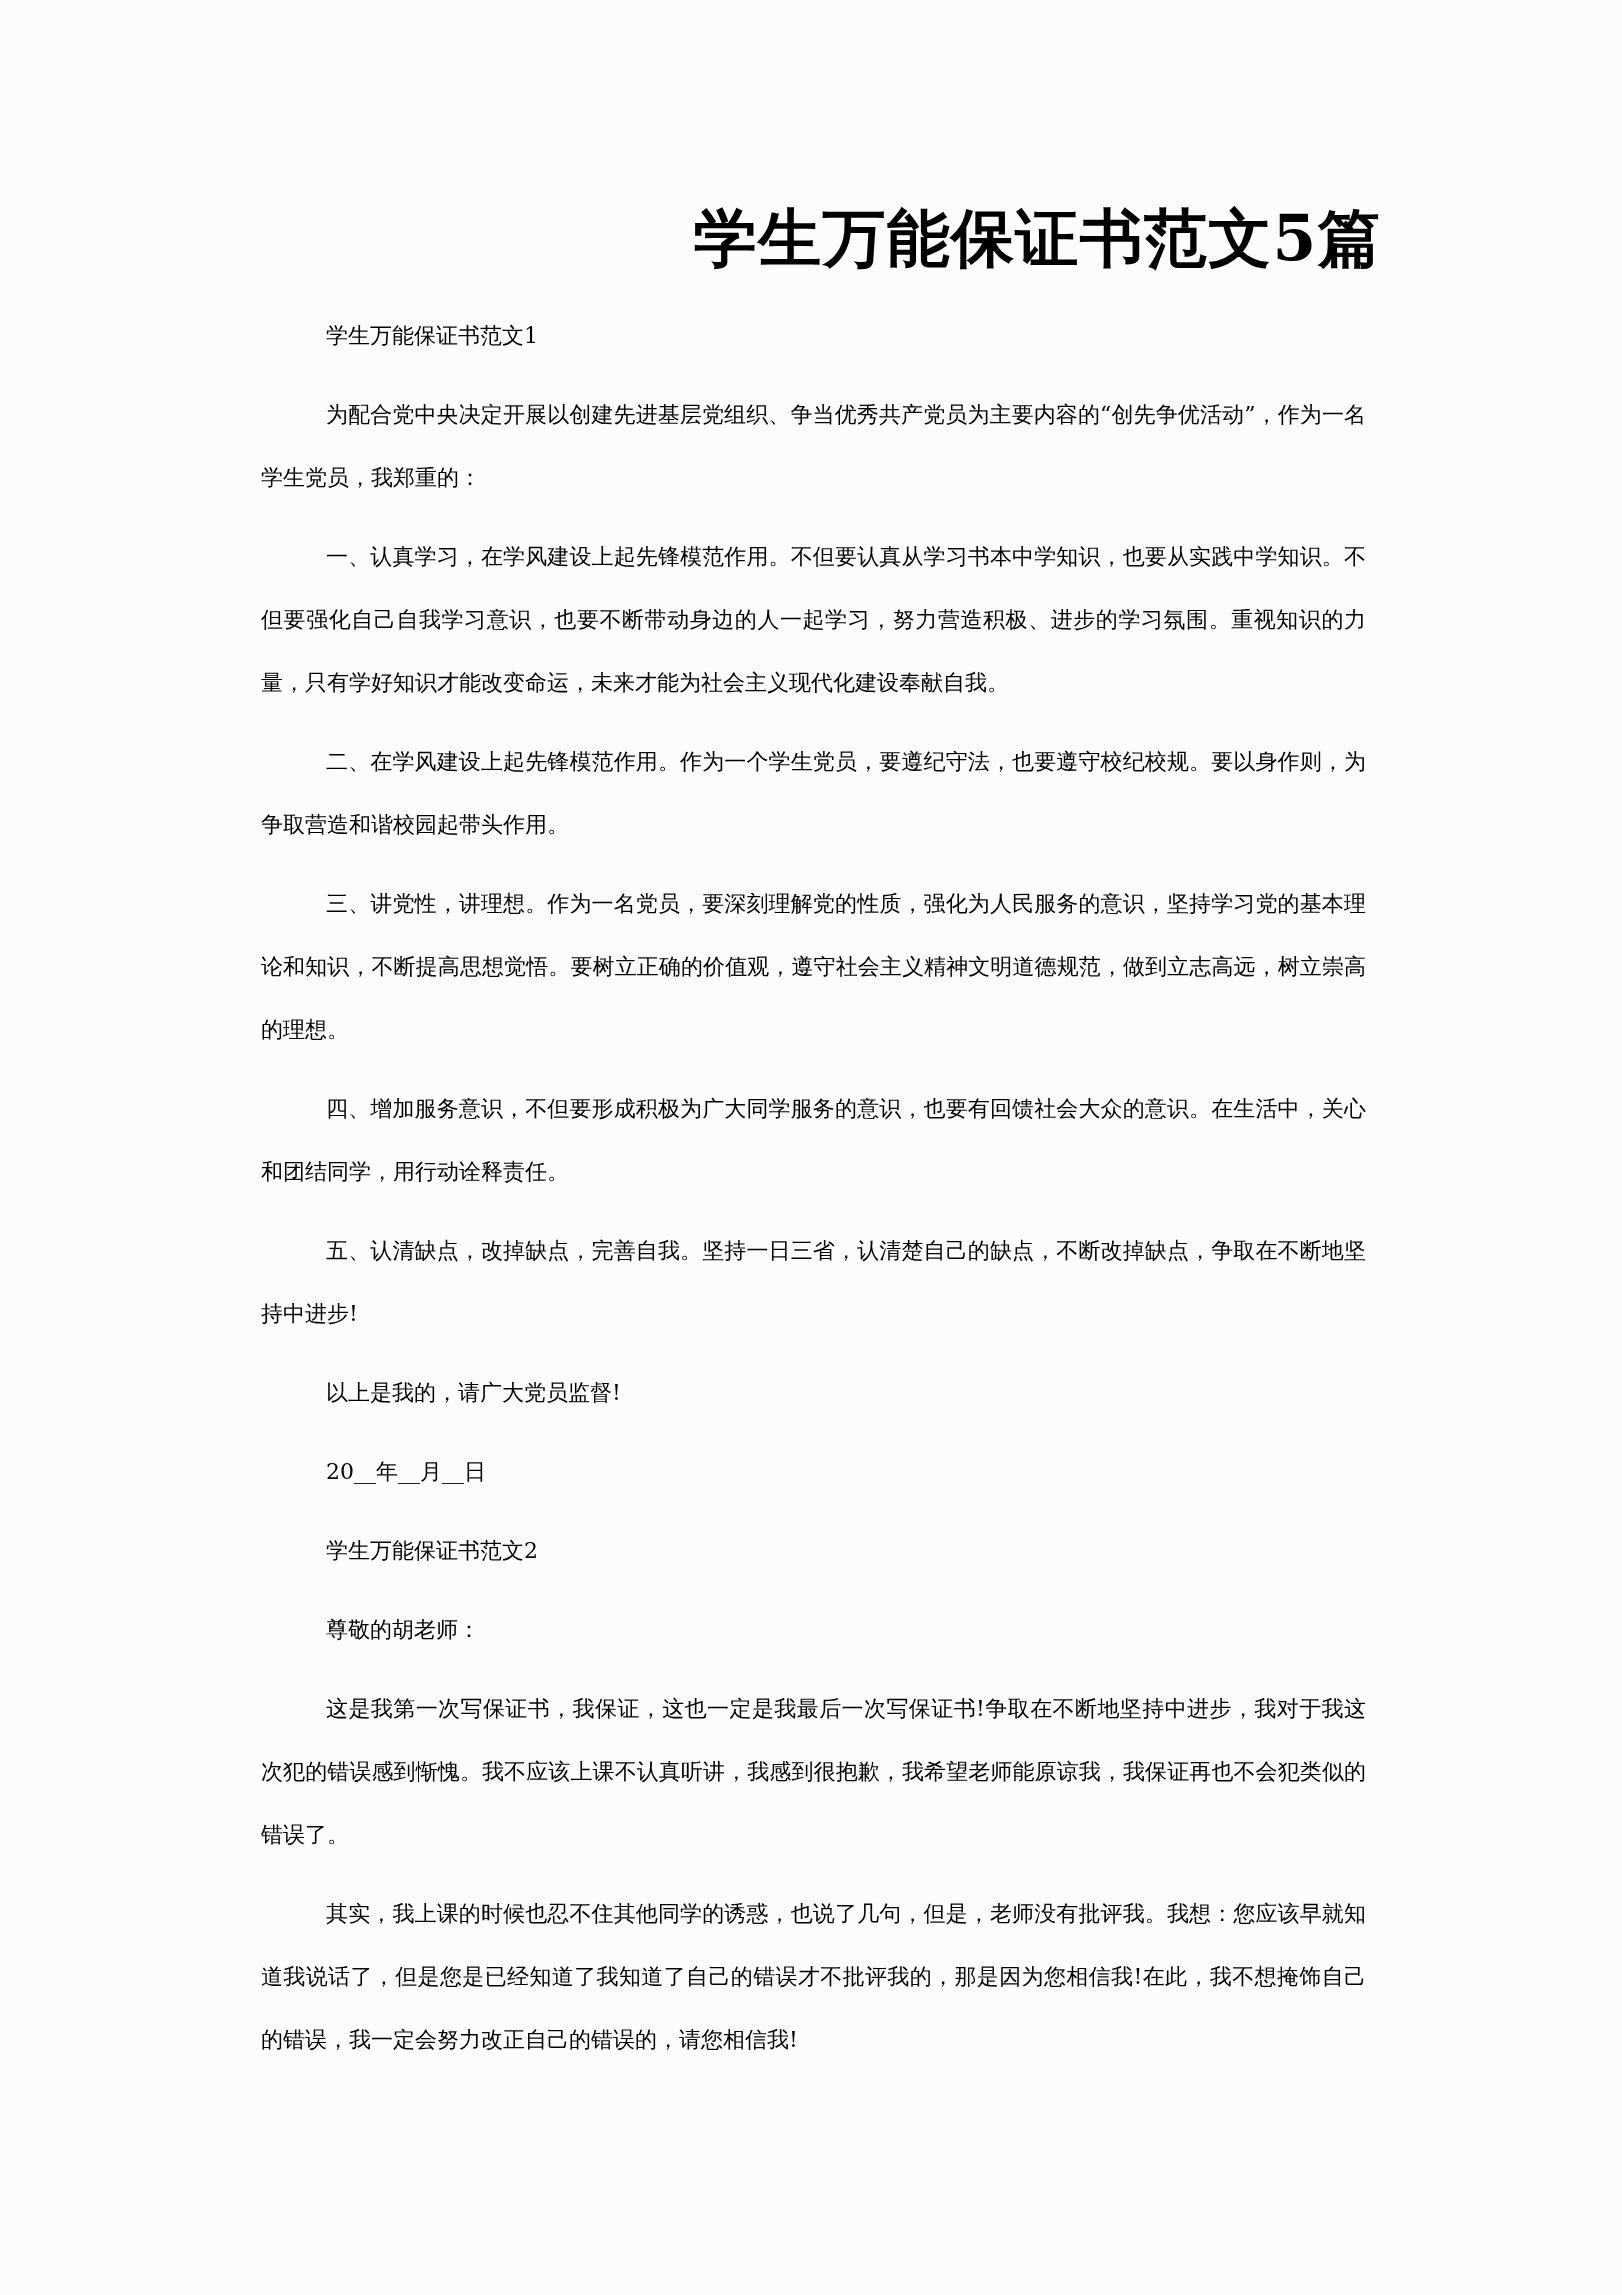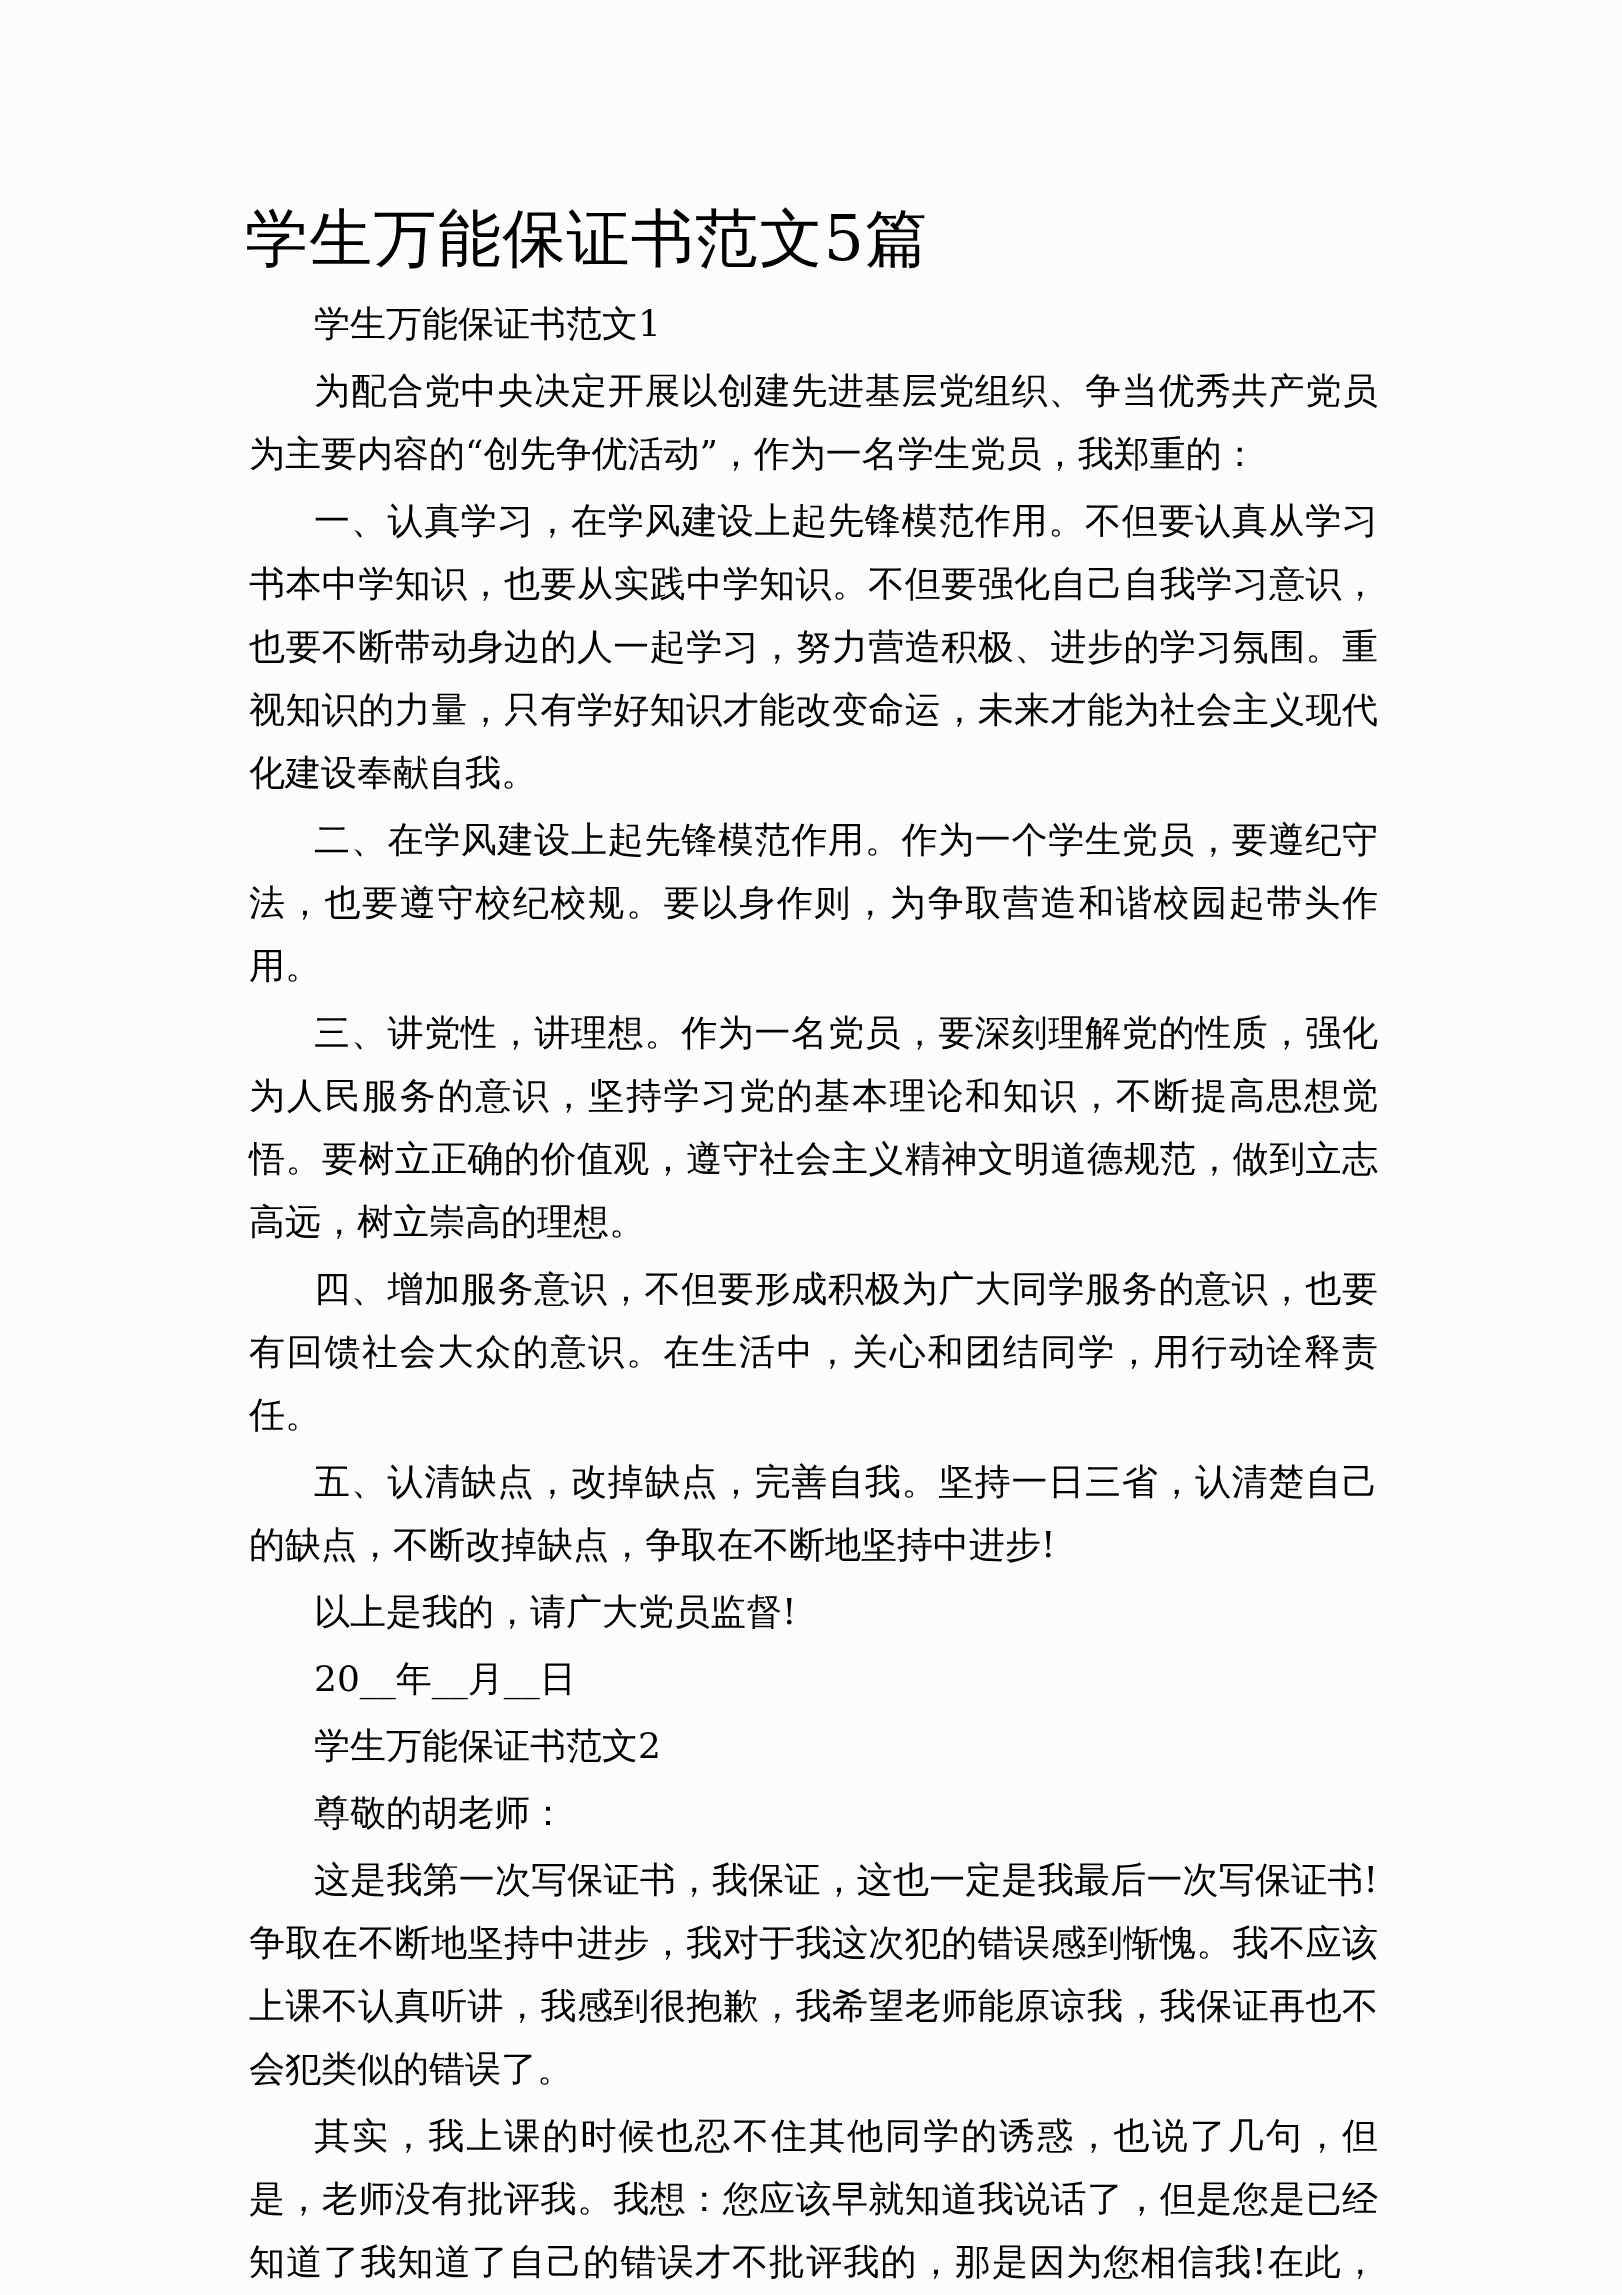--- a/index.html
+++ b/index.html
@@ -19,36 +19,36 @@
     position: absolute;
     left: 245px;
     top: 0;
     width: 1137px;
   }
   .title {
     position: absolute;
     left: 0;
     top: 196px;
     width: 1137px;
-    text-align: left;
+    text-align: right;
     font-size: 63px;
     line-height: 85px;
     letter-spacing: 1.3px;
     margin: 0;
-    font-weight: normal;
+    font-weight: bold;
   }
   .body {
     position: absolute;
     left: 0;
     top: 288px;
     width: 1137px;
   }
   .p {
-    margin: 4px;
-    font-size: 36px;
+    margin: 16px;
+    font-size: 22px;
     line-height: 63px;
     text-align: justify;
     text-justify: inter-character;
     word-break: break-all;
   }
   .indent { text-indent: 65px; }
   .heading { text-indent: 65px; }
 </style>
 </head>
 <body>

